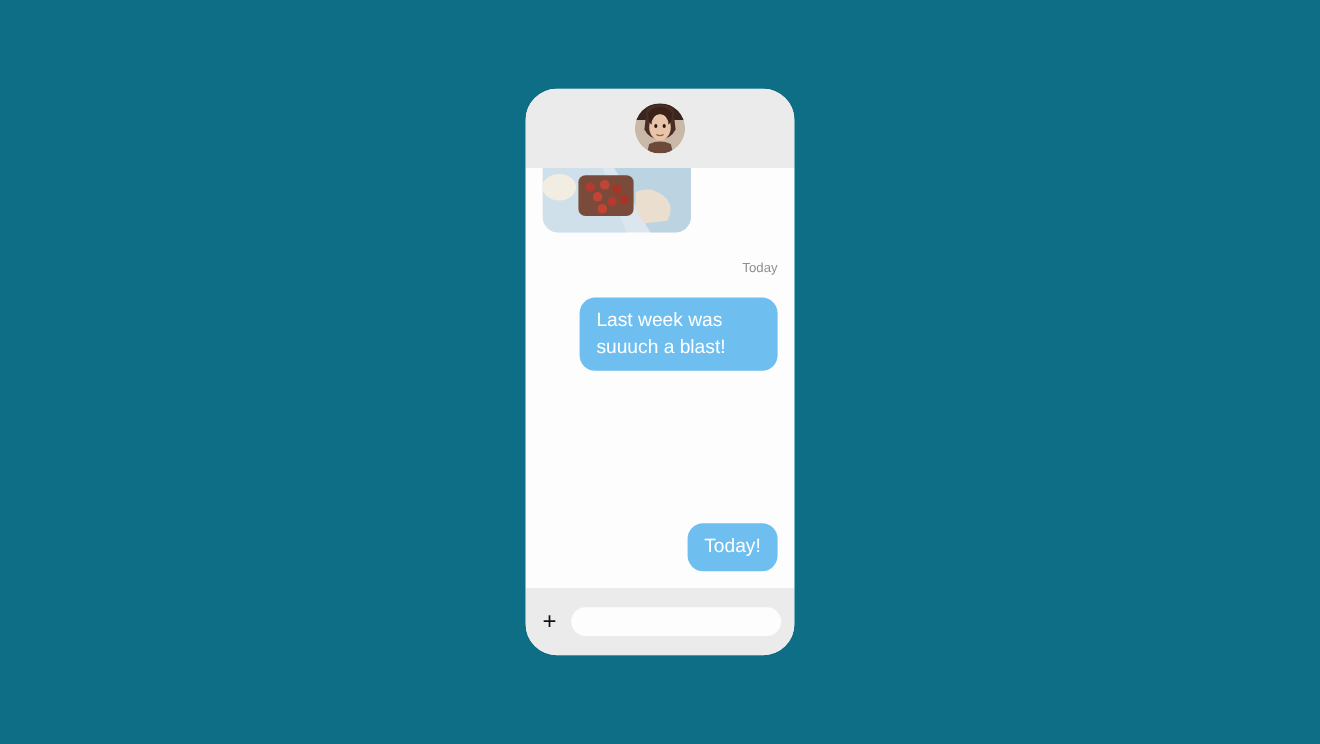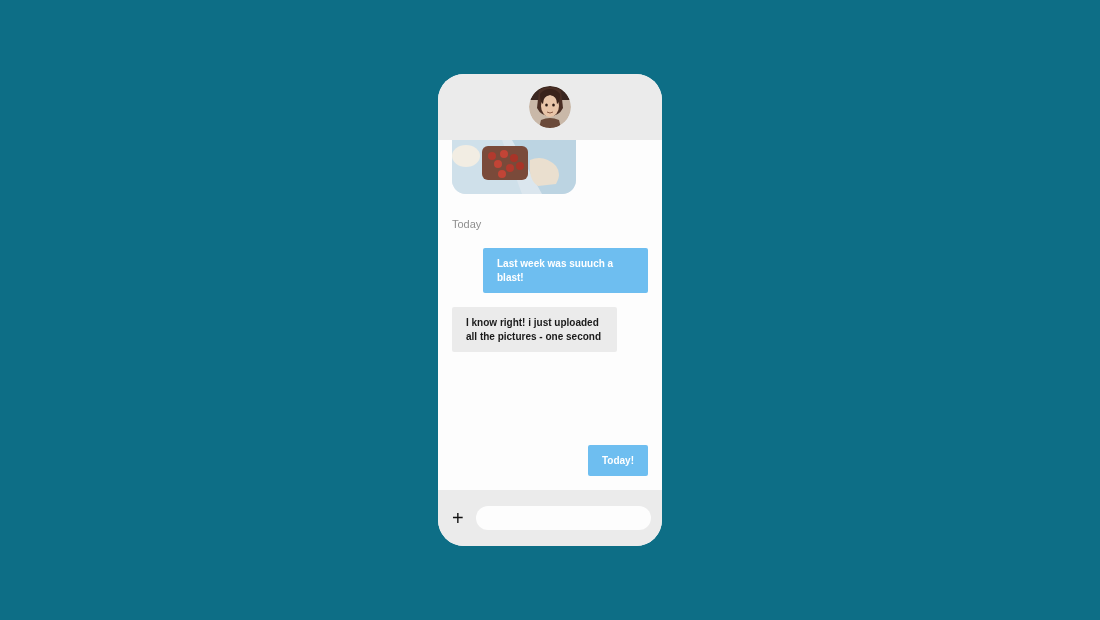--- a/index.html
+++ b/index.html
@@ -60,33 +60,32 @@
       overflow: hidden;
       align-self: flex-start;
       margin-bottom: 16px;
     }
     .image-bubble svg {
       width: 100%;
       height: 100%;
       display: block;
     }
     .date-sep {
-      text-align: left;
+      text-align: right;
       font-size: 11px;
       color: #8f8f8f;
       margin: 8px 0 18px 0;
     }
     .bubble {
       max-width: 165px;
       padding: 9px 14px;
-      border-radius: 2px;
-      font-size: 10px;
+      border-radius: 13px;
+      font-size: 16px;
       line-height: 1.35;
       margin-bottom: 14px;
-      font-weight: bold;
     }
     .bubble.out {
       align-self: flex-end;
       background: #6ebef0;
       color: #ffffff;
     }
     .bubble.in {
       align-self: flex-start;
       background: #ebebeb;
       color: #1a1a1a;
@@ -174,23 +173,20 @@
         <ellipse cx="14" cy="16" rx="14" ry="11" fill="#f2ede3"></ellipse>
       </svg>
     </div>
 
     <div class="date-sep">Today</div>
 
     <div class="bubble out">
       <span>Last week was suuuch a blast!</span>
     </div>
 
-    <div class="bubble in">
-      <span>I know right! i just uploaded all the pictures - one second</span>
-    </div>
 
     <div class="spacer"></div>
 
     <div class="bubble out" style="margin-bottom:0;">
       <span>Today!</span>
     </div>
 
   </div>
 
   <div class="composer">

